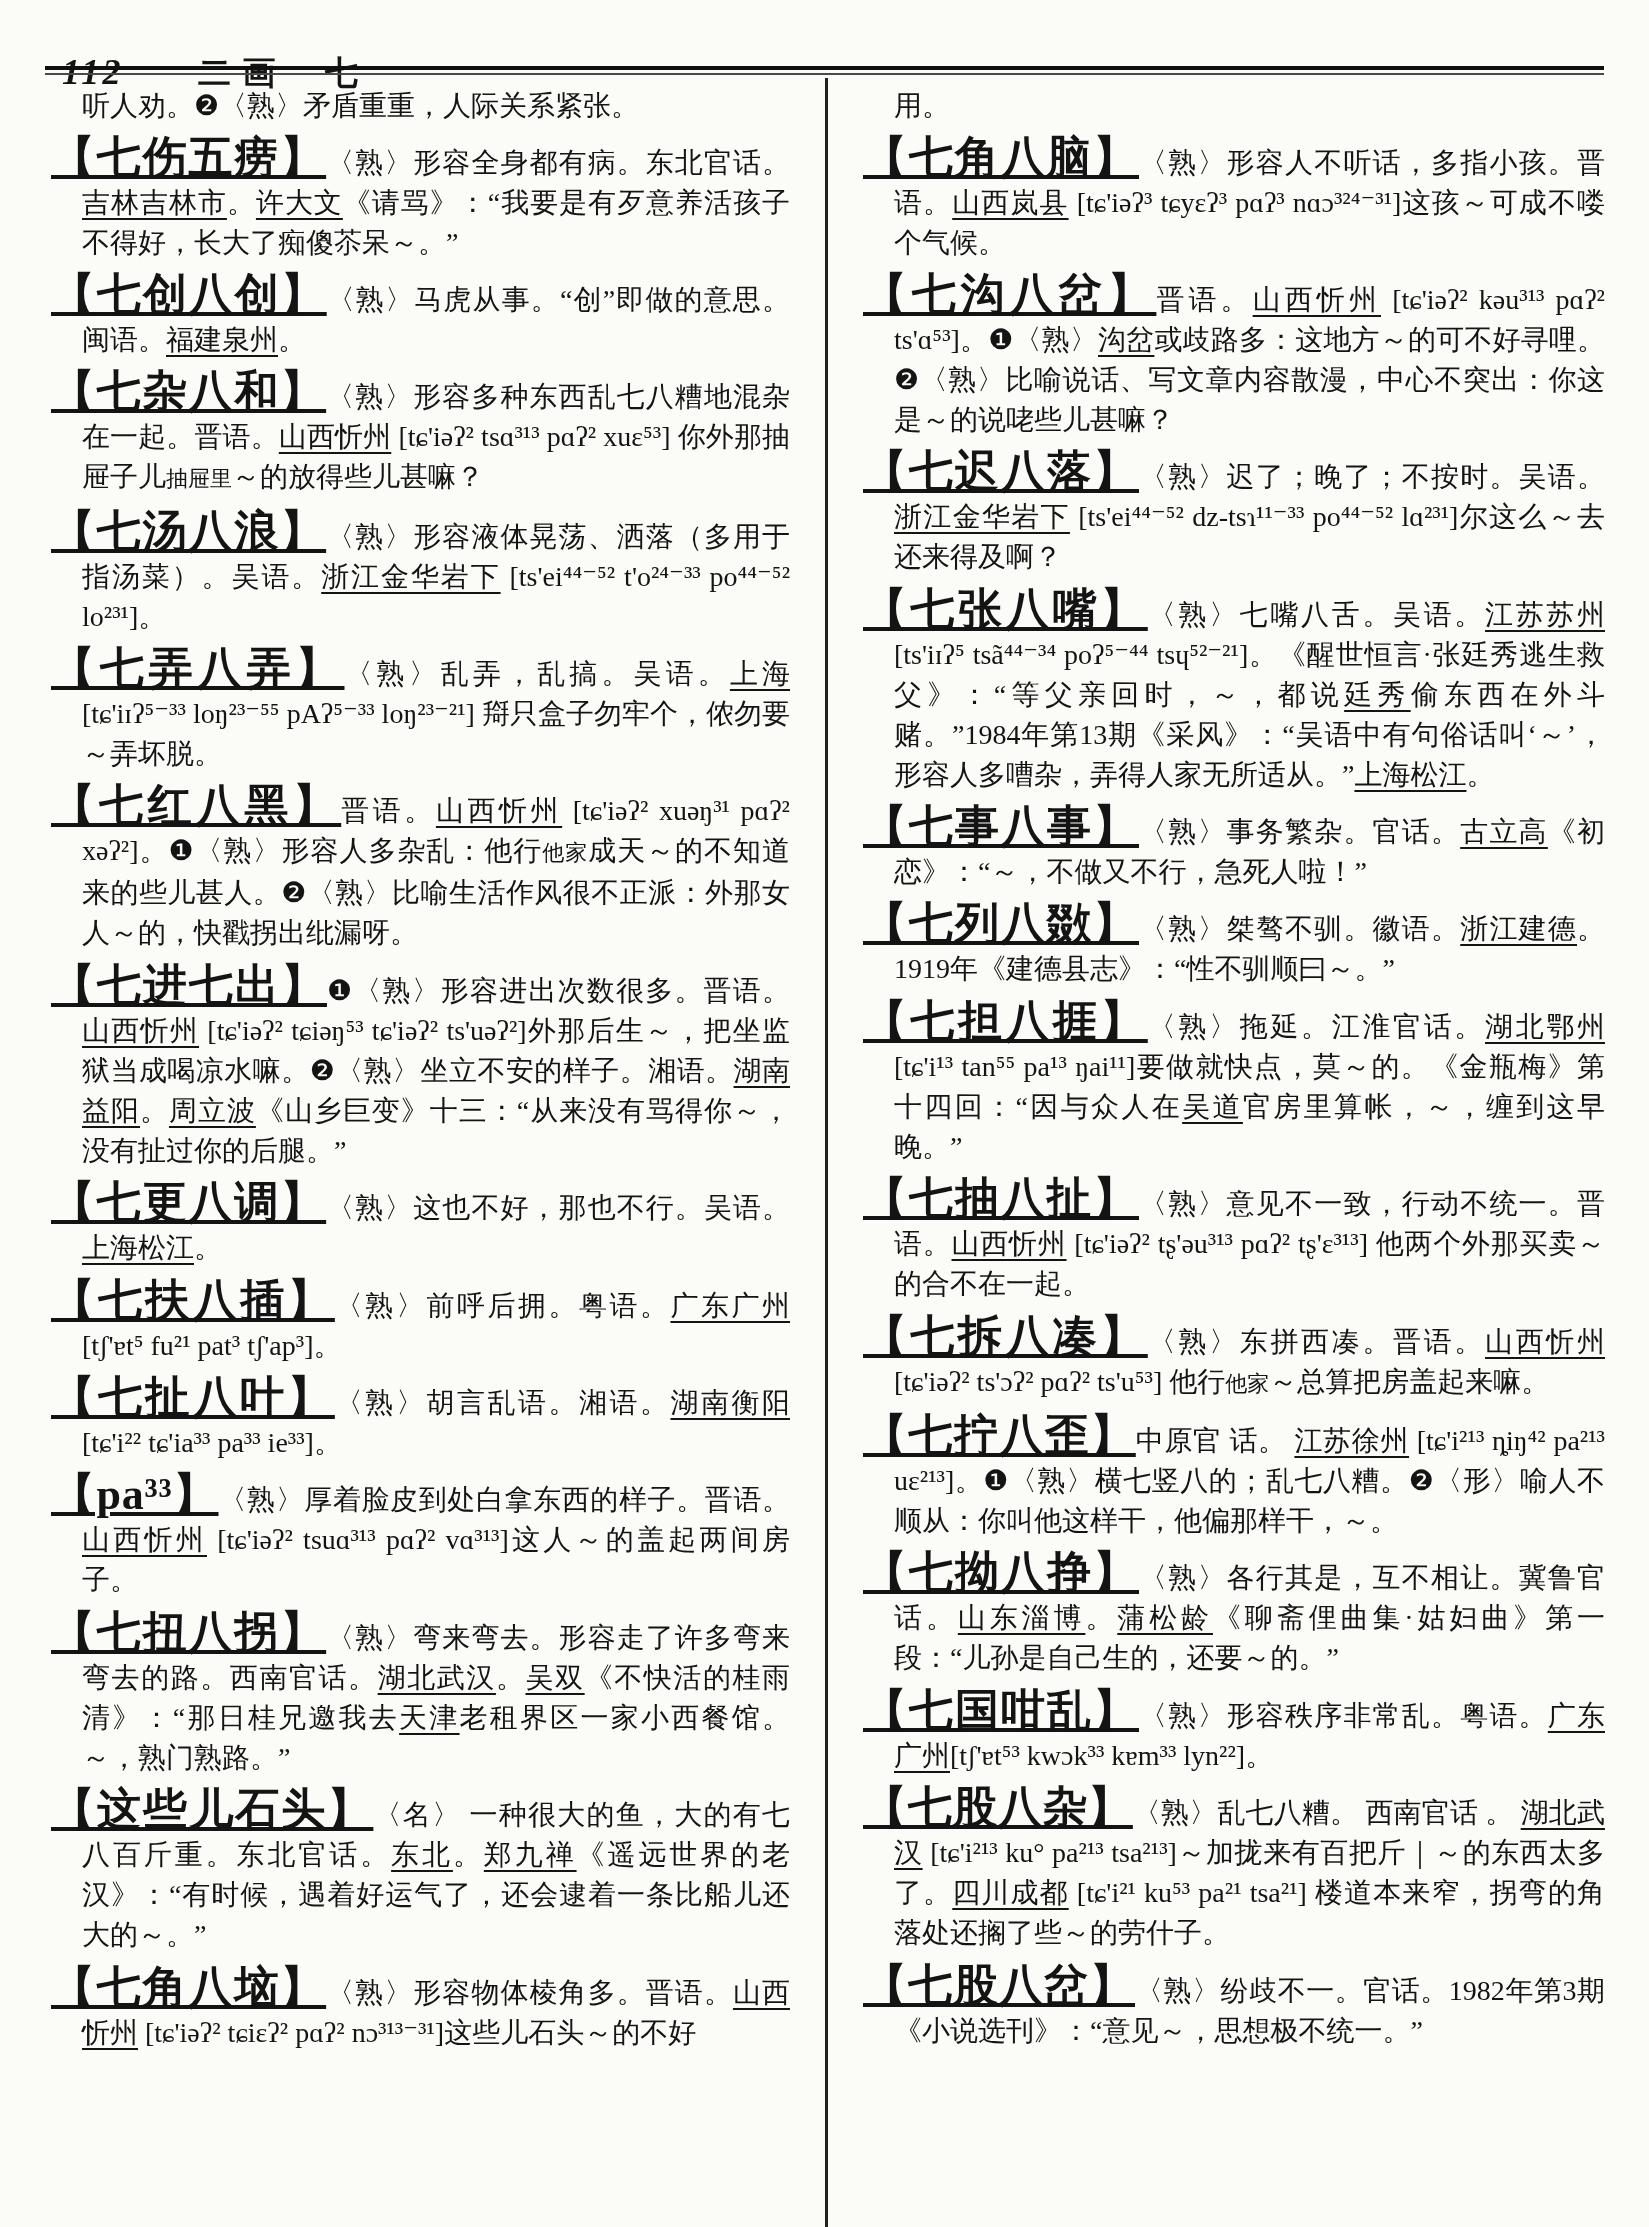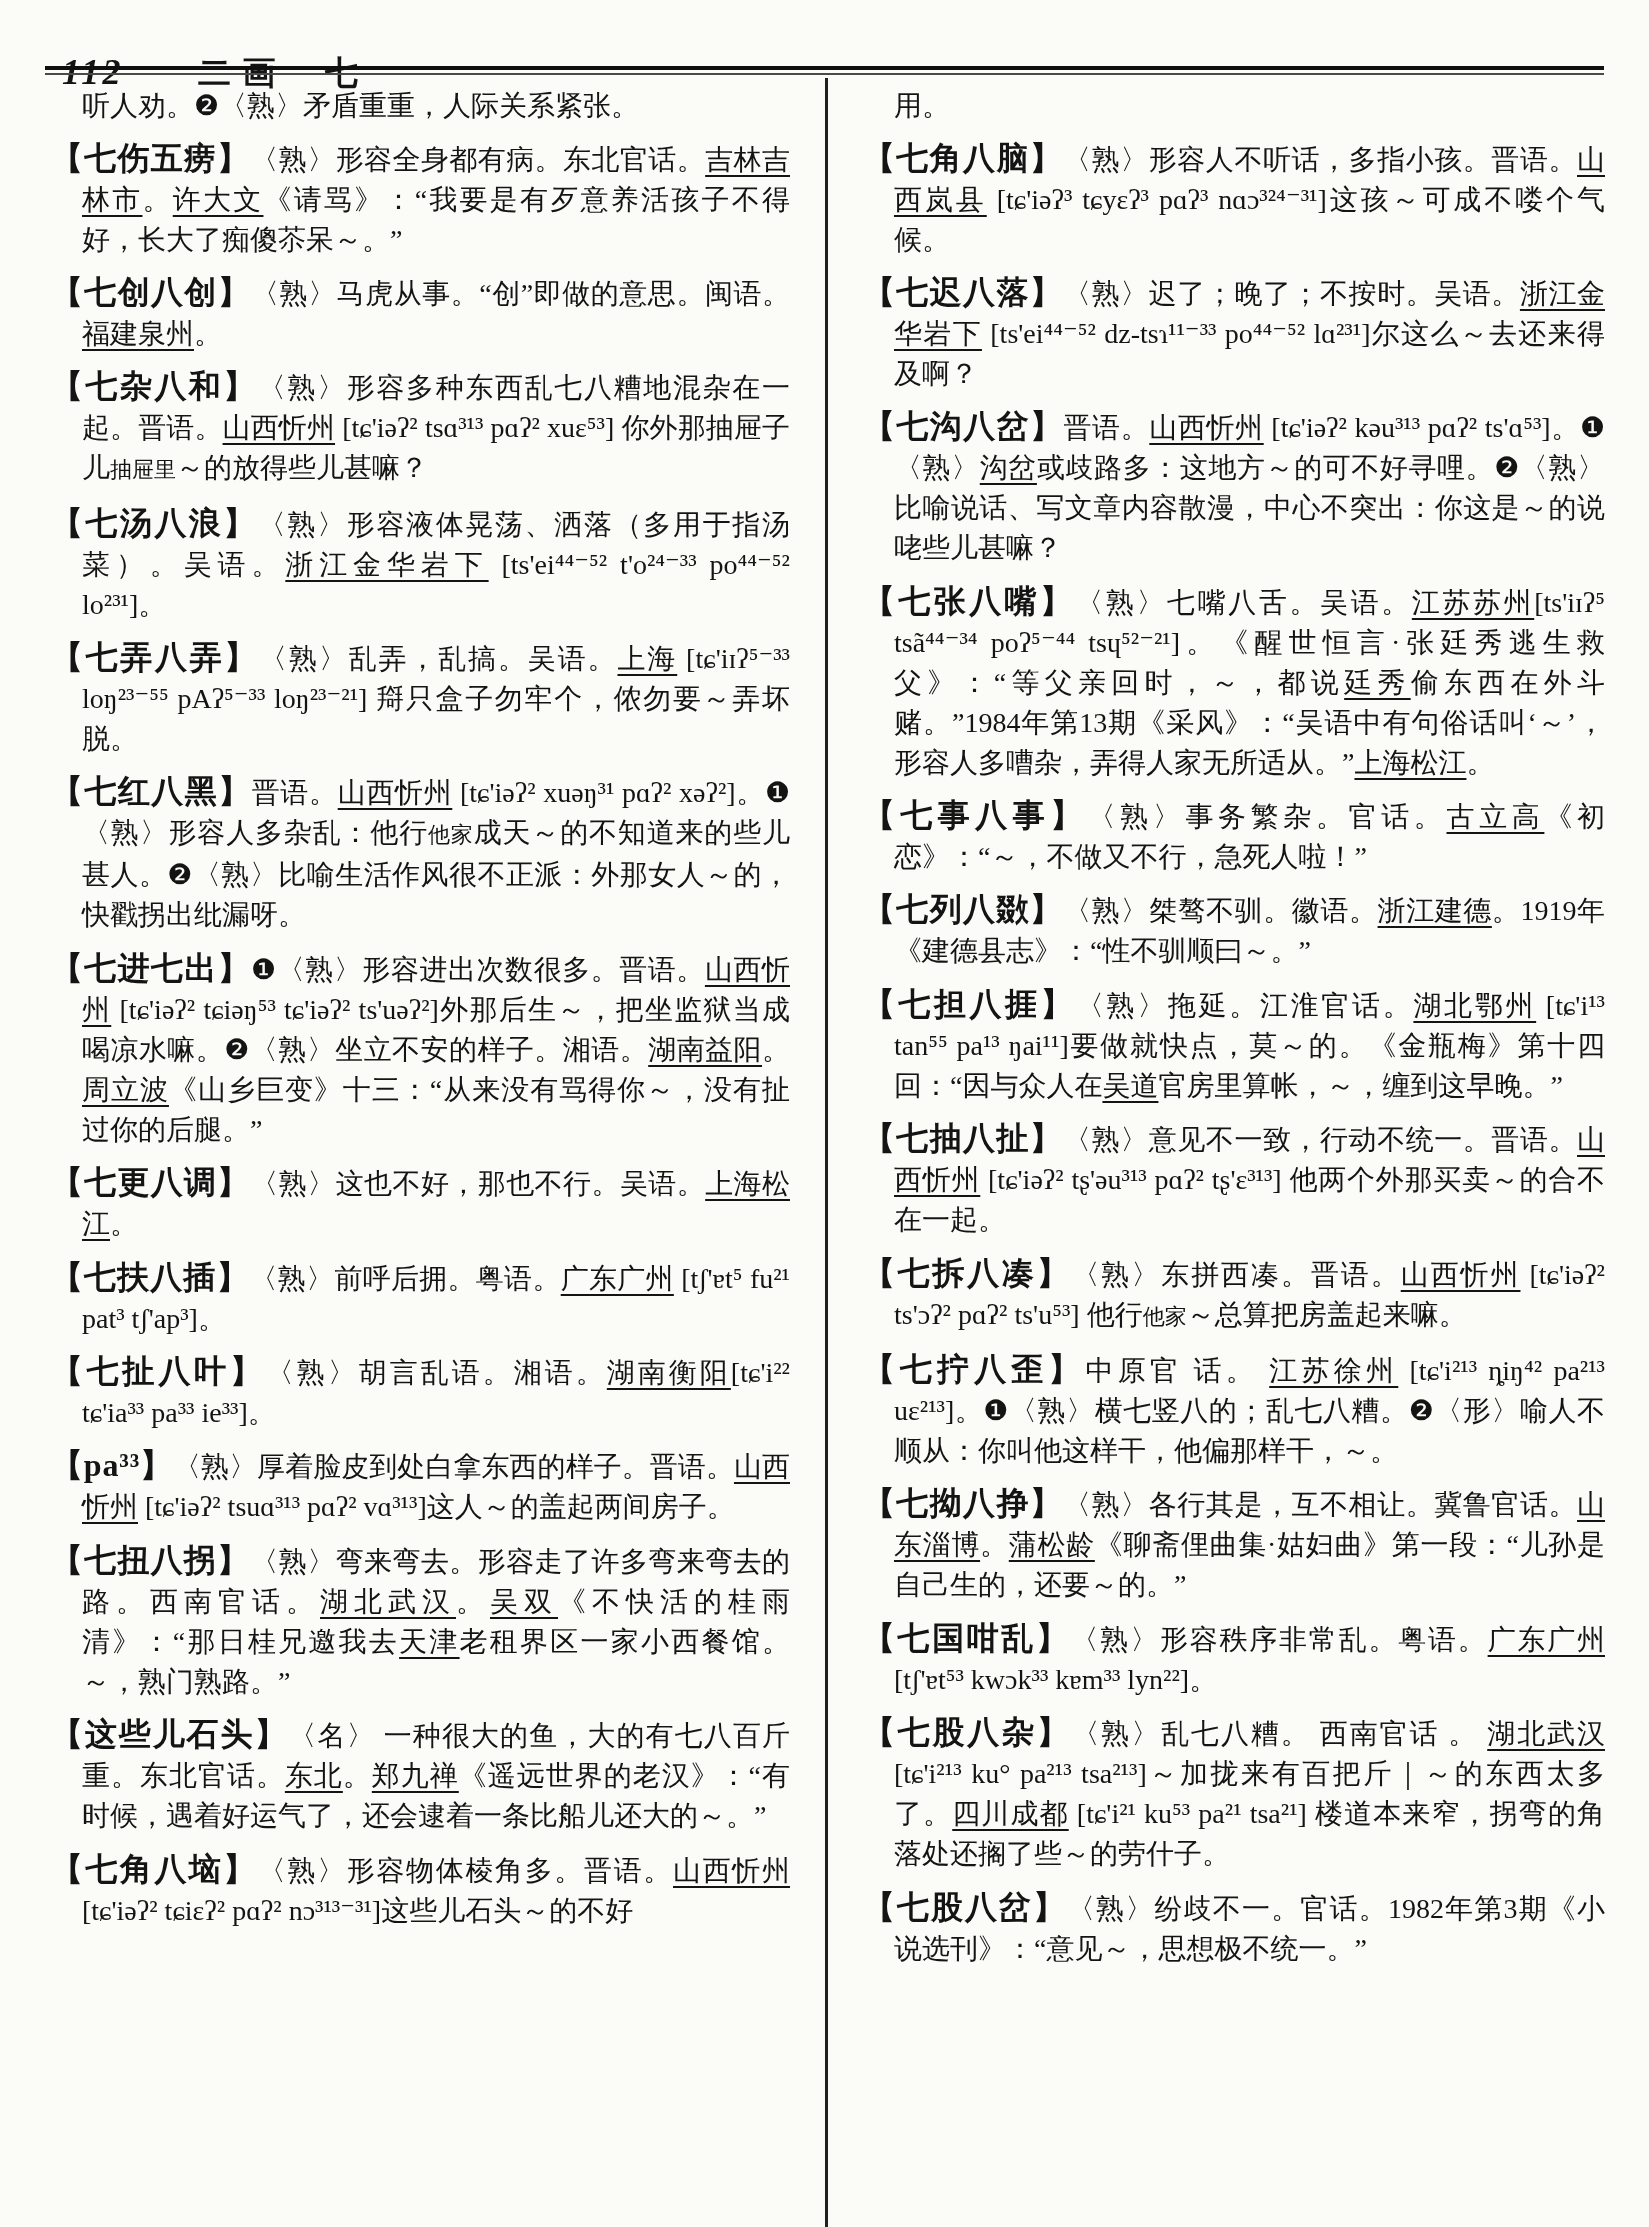--- a/index.html
+++ b/index.html
@@ -10,21 +10,21 @@
   .sect{font-size:33px;font-weight:bold;margin-left:74px;letter-spacing:11.5px;}
   .rad{font-size:33px;font-weight:bold;margin-left:38px;}
   .hrule1{position:absolute;top:66px;left:45px;width:1559px;height:4.1px;background:#101010;}
   .hrule2{position:absolute;top:73px;left:45px;width:1559px;height:1.6px;background:#4a4a4a;}
   .vrule{position:absolute;top:78px;left:825px;width:2.5px;height:2150px;background:#202020;}
   .col{position:absolute;top:86px;font-size:28px;line-height:40px;text-align:justify;overflow:hidden;height:2137px;}
   .col-left{left:51px;width:739px;}
   .col-right{left:863px;width:742px;}
   .cont{padding-left:31px;margin-bottom:11.5px;}
   .entry{padding-left:31px;text-indent:-31px;margin-bottom:12.4px;}
-  .hw{font-weight:bold;font-size:32px;letter-spacing:0.8px;}
+  .hw{font-weight:bold;font-size:44px;letter-spacing:0.8px;text-decoration:underline;}
   .u{text-decoration:underline;text-decoration-thickness:2.1px;text-underline-offset:5.8px;}
   .sm{font-size:22px;}
 </style>
 </head>
 <body>
 
 <div class="page">
   <div class="pagehead">
     <span class="pnum">112</span><span class="sect">二画</span><span class="rad">七</span>
   </div>
@@ -44,22 +44,22 @@
       <div class="entry"><span class="hw">【七扶八插】</span><span>〈熟〉前呼后拥。粤语。</span><span class="u">广东广州</span><span>  [tʃ'ɐt⁵ fu²¹ pat³ tʃ'ap³]。</span></div>
       <div class="entry"><span class="hw">【七扯八叶】</span><span>〈熟〉胡言乱语。湘语。</span><span class="u">湖南衡阳</span><span>[tɕ'i²² tɕ'ia³³ pa³³ ie³³]。</span></div>
       <div class="entry"><span class="hw">【pa³³】</span><span>〈熟〉厚着脸皮到处白拿东西的样子。晋语。</span><span class="u">山西忻州</span><span> [tɕ'iəʔ² tsuɑ³¹³ pɑʔ² vɑ³¹³]这人～的盖起两间房子。</span></div>
       <div class="entry"><span class="hw">【七扭八拐】</span><span>〈熟〉弯来弯去。形容走了许多弯来弯去的路。西南官话。</span><span class="u">湖北武汉</span><span>。</span><span class="u">吴双</span><span>《不快活的桂雨清》：“那日桂兄邀我去</span><span class="u">天津</span><span>老租界区一家小西餐馆。～，熟门熟路。”</span></div>
       <div class="entry"><span class="hw">【这些儿石头】</span><span>〈名〉 一种很大的鱼，大的有七八百斤重。东北官话。</span><span class="u">东北</span><span>。</span><span class="u">郑九禅</span><span>《遥远世界的老汉》：“有时候，遇着好运气了，还会逮着一条比船儿还大的～。”</span></div>
       <div class="entry"><span class="hw">【七角八垴】</span><span>〈熟〉形容物体棱角多。晋语。</span><span class="u">山西忻州</span><span> [tɕ'iəʔ² tɕiɛʔ² pɑʔ² nɔ³¹³⁻³¹]这些儿石头～的不好</span></div>
     </div>
   <div class="col col-right">
       <div class="cont">用。</div>
       <div class="entry"><span class="hw">【七角八脑】</span><span>〈熟〉形容人不听话，多指小孩。晋语。</span><span class="u">山西岚县</span><span> [tɕ'iəʔ³ tɕyɛʔ³ pɑʔ³ nɑɔ³²⁴⁻³¹]这孩～可成不喽个气候。</span></div>
+      <div class="entry"><span class="hw">【七沟八岔】</span><span>晋语。</span><span class="u">山西忻州</span><span> [tɕ'iəʔ² kəu³¹³ pɑʔ² ts'ɑ⁵³]。❶〈熟〉</span><span class="u">沟岔</span><span>或歧路多：这地方～的可不好寻哩。❷〈熟〉比喻说话、写文章内容散漫，中心不突出：你这是～的说咾些儿甚嘛？</span></div>
       <div class="entry"><span class="hw">【七迟八落】</span><span>〈熟〉迟了；晚了；不按时。吴语。</span><span class="u">浙江金华岩下</span><span> [ts'ei⁴⁴⁻⁵² dz-tsɿ¹¹⁻³³ po⁴⁴⁻⁵² lɑ²³¹]尔这么～去还来得及啊？</span></div>
-      <div class="entry"><span class="hw">【七沟八岔】</span><span>晋语。</span><span class="u">山西忻州</span><span> [tɕ'iəʔ² kəu³¹³ pɑʔ² ts'ɑ⁵³]。❶〈熟〉</span><span class="u">沟岔</span><span>或歧路多：这地方～的可不好寻哩。❷〈熟〉比喻说话、写文章内容散漫，中心不突出：你这是～的说咾些儿甚嘛？</span></div>
       <div class="entry"><span class="hw">【七张八嘴】</span><span>〈熟〉七嘴八舌。吴语。</span><span class="u">江苏苏州</span><span>[ts'iɪʔ⁵ tsã⁴⁴⁻³⁴ poʔ⁵⁻⁴⁴ tsɥ⁵²⁻²¹]。《醒世恒言·张廷秀逃生救父》：“等父亲回时，～，都说</span><span class="u">廷秀</span><span>偷东西在外斗赌。”1984年第13期《采风》：“吴语中有句俗话叫‘～’，形容人多嘈杂，弄得人家无所适从。”</span><span class="u">上海松江</span><span>。</span></div>
       <div class="entry"><span class="hw">【七事八事】</span><span>〈熟〉事务繁杂。官话。</span><span class="u">古立高</span><span>《初恋》：“～，不做又不行，急死人啦！”</span></div>
       <div class="entry"><span class="hw">【七列八敪】</span><span>〈熟〉桀骜不驯。徽语。</span><span class="u">浙江建德</span><span>。1919年《建德县志》：“性不驯顺曰～。”</span></div>
       <div class="entry"><span class="hw">【七担八捱】</span><span>〈熟〉拖延。江淮官话。</span><span class="u">湖北鄂州</span><span>  [tɕ'i¹³ tan⁵⁵ pa¹³ ŋai¹¹]要做就快点，莫～的。《金瓶梅》第十四回：“因与众人在</span><span class="u">吴道</span><span>官房里算帐，～，缠到这早晚。”</span></div>
       <div class="entry"><span class="hw">【七抽八扯】</span><span>〈熟〉意见不一致，行动不统一。晋语。</span><span class="u">山西忻州</span><span> [tɕ'iəʔ² tʂ'əu³¹³ pɑʔ² tʂ'ɛ³¹³] 他两个外那买卖～的合不在一起。</span></div>
       <div class="entry"><span class="hw">【七拆八凑】</span><span>〈熟〉东拼西凑。晋语。</span><span class="u">山西忻州</span><span> [tɕ'iəʔ² ts'ɔʔ² pɑʔ² ts'u⁵³] 他行</span><span class="sm">他家</span><span>～总算把房盖起来嘛。</span></div>
       <div class="entry"><span class="hw">【七拧八歪】</span><span>中原官 话。 </span><span class="u">江苏徐州</span><span>  [tɕ'i²¹³ ȵiŋ⁴² pa²¹³ uɛ²¹³]。❶〈熟〉横七竖八的；乱七八糟。❷〈形〉喻人不顺从：你叫他这样干，他偏那样干，～。</span></div>
       <div class="entry"><span class="hw">【七拗八挣】</span><span>〈熟〉各行其是，互不相让。冀鲁官话。</span><span class="u">山东淄博</span><span>。</span><span class="u">蒲松龄</span><span>《聊斋俚曲集·姑妇曲》第一段：“儿孙是自己生的，还要～的。”</span></div>
       <div class="entry"><span class="hw">【七国咁乱】</span><span>〈熟〉形容秩序非常乱。粤语。</span><span class="u">广东广州</span><span>[tʃ'ɐt⁵³ kwɔk³³ kɐm³³ lyn²²]。</span></div>
       <div class="entry"><span class="hw">【七股八杂】</span><span>〈熟〉乱七八糟。 西南官话 。 </span><span class="u">湖北武汉</span><span> [tɕ'i²¹³ ku° pa²¹³ tsa²¹³]～加拢来有百把斤｜～的东西太多了。</span><span class="u">四川成都</span><span> [tɕ'i²¹ ku⁵³ pa²¹  tsa²¹] 楼道本来窄，拐弯的角落处还搁了些～的劳什子。</span></div>

